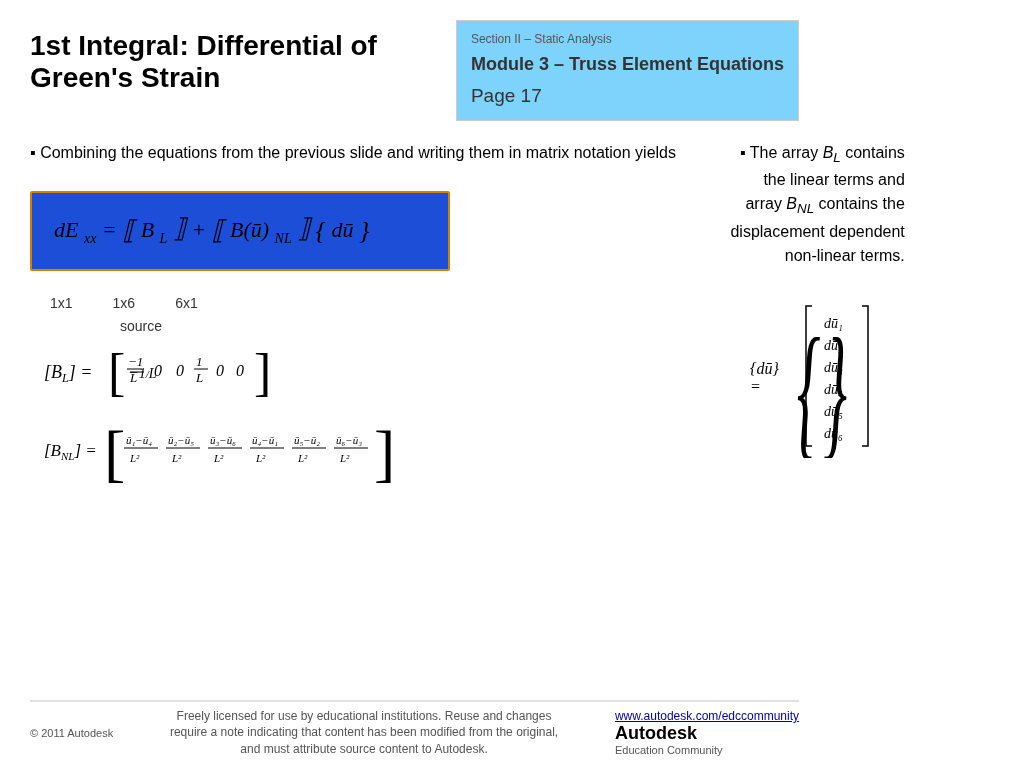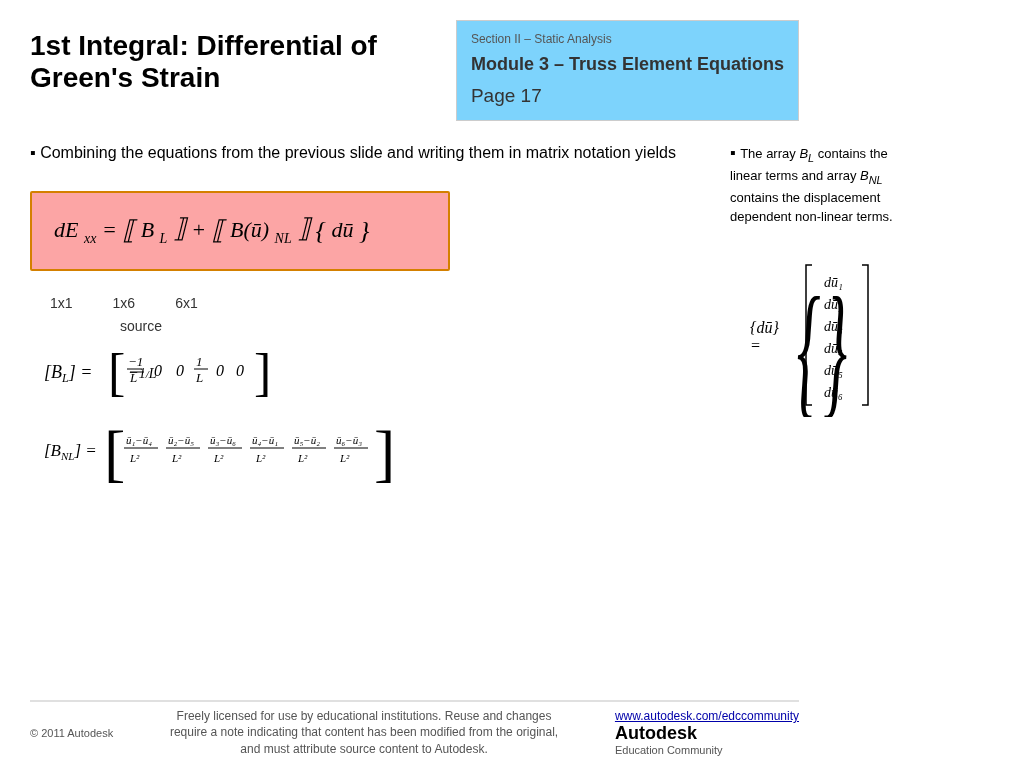--- a/index.html
+++ b/index.html
@@ -87,21 +87,21 @@
       line-height: 1.5;
       margin-bottom: 16px;
     }
 
     .bullet-text::before {
       content: "▪ ";
       font-size: 16px;
     }
 
     .formula-box {
-      background: #fca5a5;
+      background: #1d4ed8;
       border: 2px solid #d48000;
       padding: 14px 18px;
       margin: 10px 0 16px 0;
       display: inline-block;
       border-radius: 2px;
     }
 
     .dimension-row {
       display: flex;
       align-items: center;
@@ -166,21 +166,22 @@
       color: #555;
     }
 
     .right-content {
       font-size: 16px;
       line-height: 1.6;
       color: #000;
     }
 
     .right-content .bullet-text {
-      font-size: 13px;
+      font-size: 16px;
+      text-align: right;
     }
 
     .vector-col {
       display: flex;
       align-items: center;
       margin-top: 30px;
       margin-left: 20px;
       font-family: 'Times New Roman', serif;
       font-style: italic;
       font-size: 16px;

